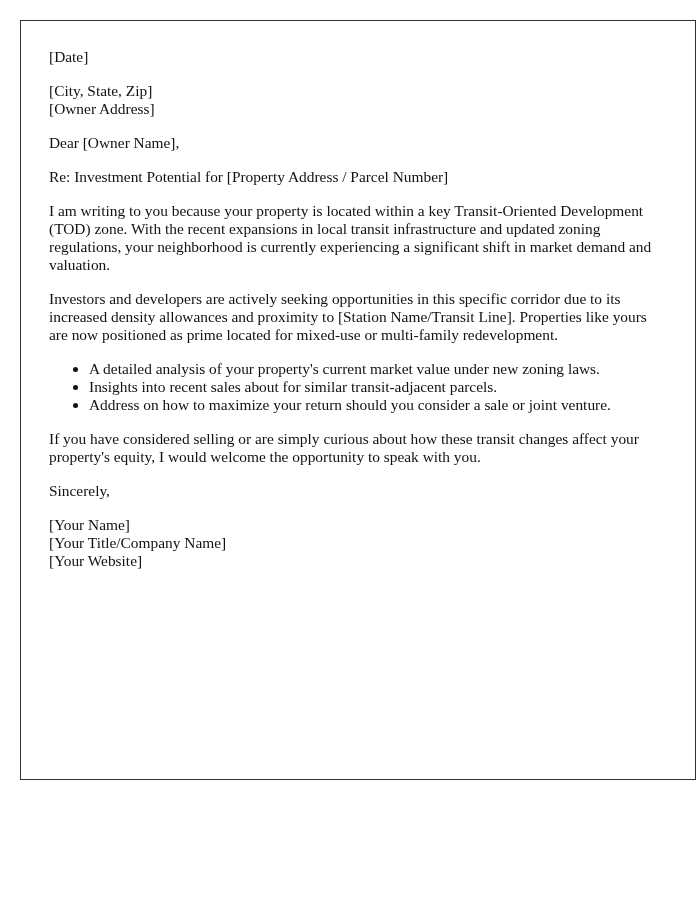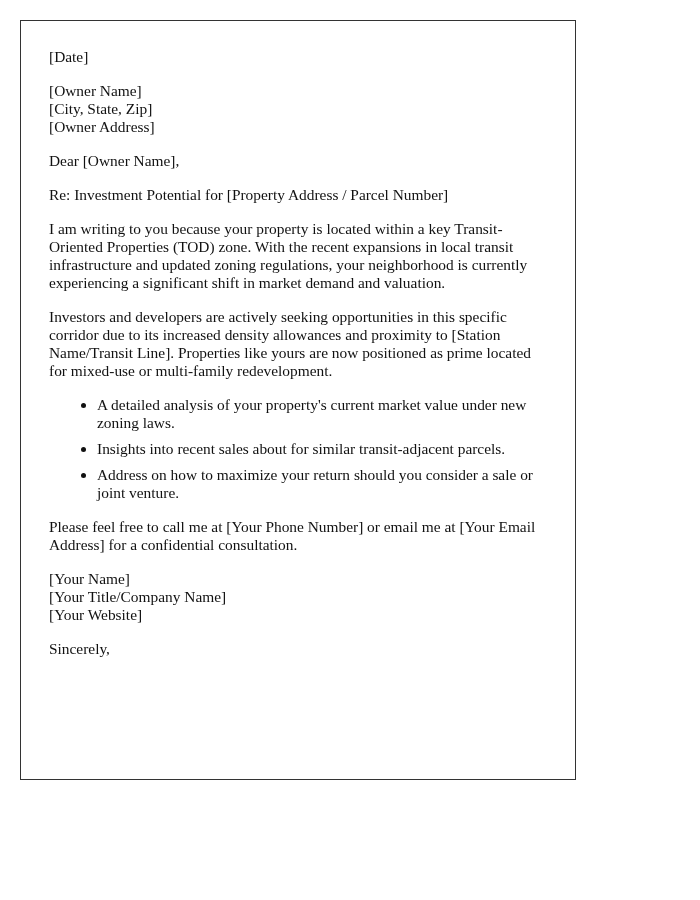--- a/index.html
+++ b/index.html
@@ -7,71 +7,70 @@
       padding: 0;
       background: #ffffff;
       width: 700px;
       height: 900px;
       overflow: hidden;
     }
     .page {
       position: absolute;
       left: 20px;
       top: 20px;
-      width: 556px;
+      width: 676px;
       height: 760px;
       border: 1px solid #333333;
       box-sizing: border-box;
       padding: 27px 28px 0 28px;
       font-family: "Liberation Serif", "DejaVu Serif", serif;
       font-size: 15.4px;
       line-height: 18px;
       color: #111111;
     }
     .page p {
       margin: 0 0 16px 0;
     }
     .page ul {
       margin: 0 0 16px 0;
       padding-left: 40px;
     }
     .page li {
-      margin: 8px;
+      margin: 0;
     }
     .block-line {
       display: block;
     }
   </style>
 </head>
 <body>
 
 <div class="page">
   <p>[Date]</p>
 
   <p>
-    <span class="block-line">[Owner Name]</span>
     <span class="block-line">[City, State, Zip]</span>
     <span class="block-line">[Owner Address]</span>
   </p>
 
   <p>Dear [Owner Name],</p>
 
   <p>Re: Investment Potential for [Property Address / Parcel Number]</p>
 
-  <p>I am writing to you because your property is located within a key Transit-Oriented Properties (TOD) zone. With the recent expansions in local transit infrastructure and updated zoning regulations, your neighborhood is currently experiencing a significant shift in market demand and valuation.</p>
+  <p>I am writing to you because your property is located within a key Transit-Oriented Development (TOD) zone. With the recent expansions in local transit infrastructure and updated zoning regulations, your neighborhood is currently experiencing a significant shift in market demand and valuation.</p>
   <p>Investors and developers are actively seeking opportunities in this specific corridor due to its increased density allowances and proximity to [Station Name/Transit Line]. Properties like yours are now positioned as prime located for mixed-use or multi-family redevelopment.</p>
 
   <ul>
     <li>A detailed analysis of your property's current market value under new zoning laws.</li>
     <li>Insights into recent sales about for similar transit-adjacent parcels.</li>
     <li>Address on how to maximize your return should you consider a sale or joint venture.</li>
   </ul>
 
-  <p>Please feel free to call me at [Your Phone Number] or email me at [Your Email Address] for a confidential consultation.</p>
+  <p>If you have considered selling or are simply curious about how these transit changes affect your property's equity, I would welcome the opportunity to speak with you.</p>
+
+  <p>Sincerely,</p>
 
   <p>
     <span class="block-line">[Your Name]</span>
     <span class="block-line">[Your Title/Company Name]</span>
     <span class="block-line">[Your Website]</span>
   </p>
-
-  <p>Sincerely,</p>
 </div>
 
 </body></html>

